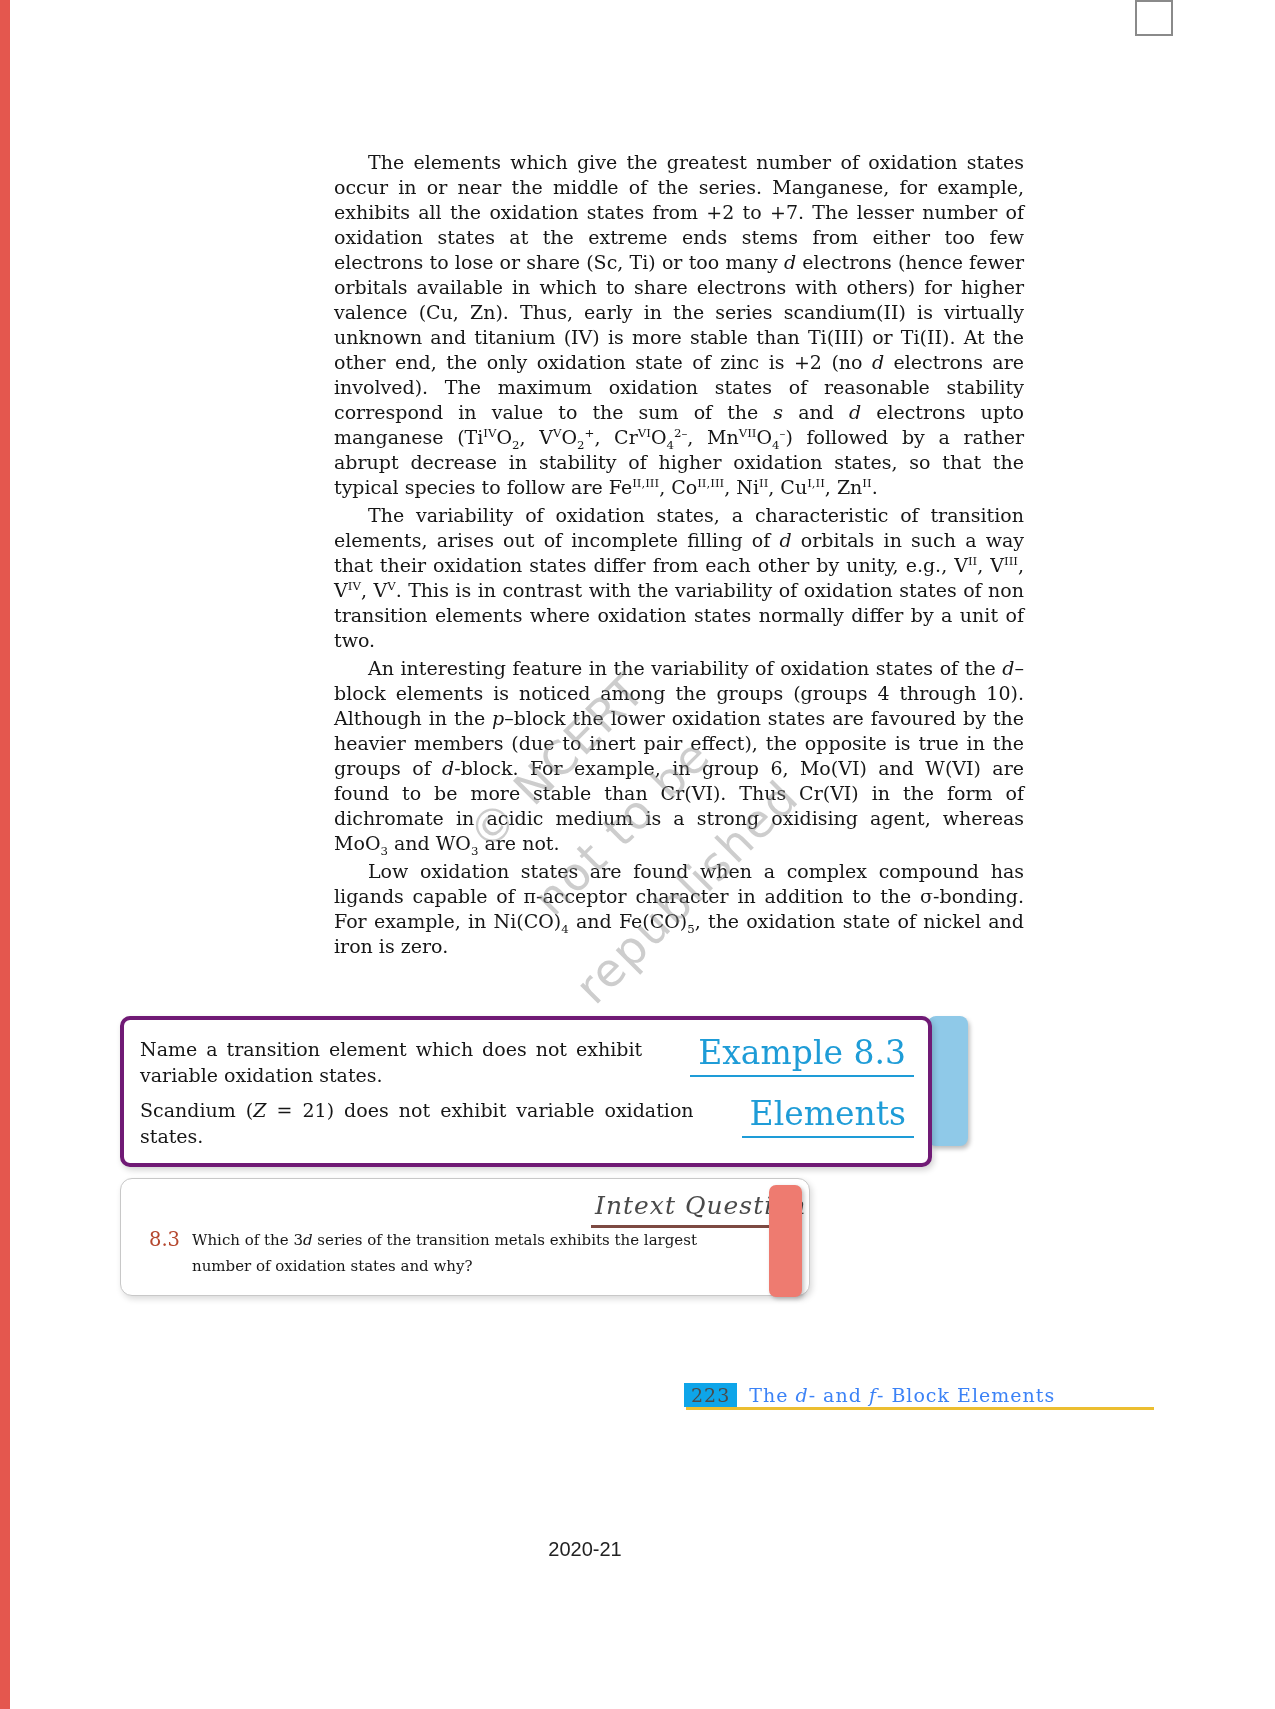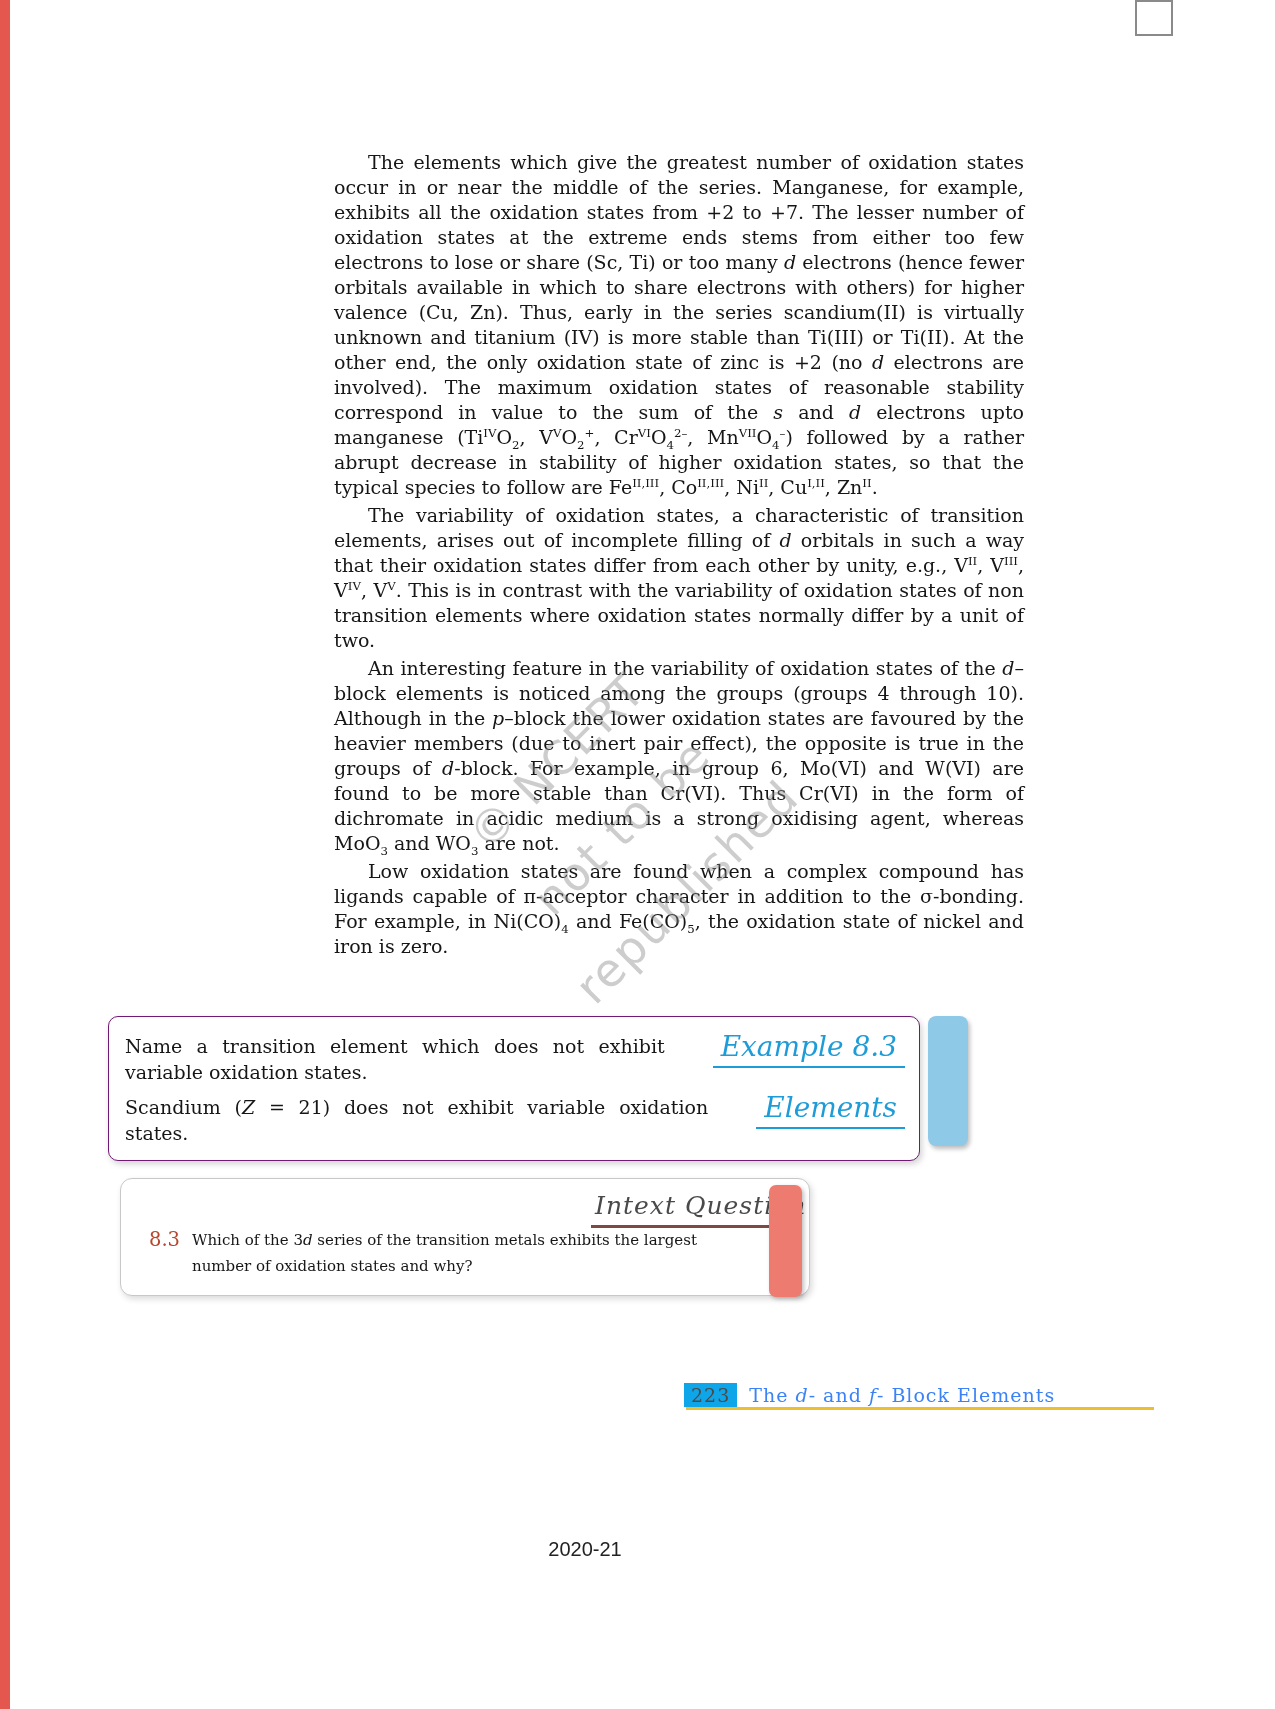--- a/index.html
+++ b/index.html
@@ -22,29 +22,29 @@
     font-family:"DejaVu Sans", sans-serif; font-size:46px; text-align:center;
     line-height:92px; pointer-events:none; z-index:5; letter-spacing:2px;
   }
 
   
   .example-bar {
     position:absolute; left:928px; top:1016px; width:40px; height:130px;
     background:#8fc9e8; border-radius:8px; box-shadow:2px 3px 4px rgba(0,0,0,0.25); z-index:1;
   }
   .example-box {
-    position:absolute; left:108px; top:1016px; width:812px; min-height:128px;
-    background:#fff; border:1px solid #701a75; border-radius:10px;
+    position:absolute; left:120px; top:1016px; width:812px; min-height:128px;
+    background:#fff; border:4px solid #701a75; border-radius:10px;
     box-shadow:2px 3px 6px rgba(0,0,0,0.18); padding:17px 14px 14px 16px; z-index:2;
   }
   .ex-row { display:flex; justify-content:space-between; align-items:flex-start; }
   .ex-row + .ex-row { margin-top:10px; }
   .ex-text { width:642px; text-align:justify; font-size:19px; line-height:25.5px; }
   .ex-label {
-    color:#1e9cd7; font-style:italic; font-size:28px; white-space:nowrap;
+    color:#1e9cd7; font-size:33px; white-space:nowrap;
     border-bottom:2px solid #1e9cd7; padding:0 8px 3px 8px; margin-top:-4px;margin-left:48px;
   }
 
   
   .intext-box {
     position:absolute; left:120px; top:1178px; width:690px; height:118px;
     background:#fff; border:1px solid #c8c8c8; border-radius:12px;
     box-shadow:2px 3px 6px rgba(0,0,0,0.15); z-index:2;
   }
   .intext-label {

